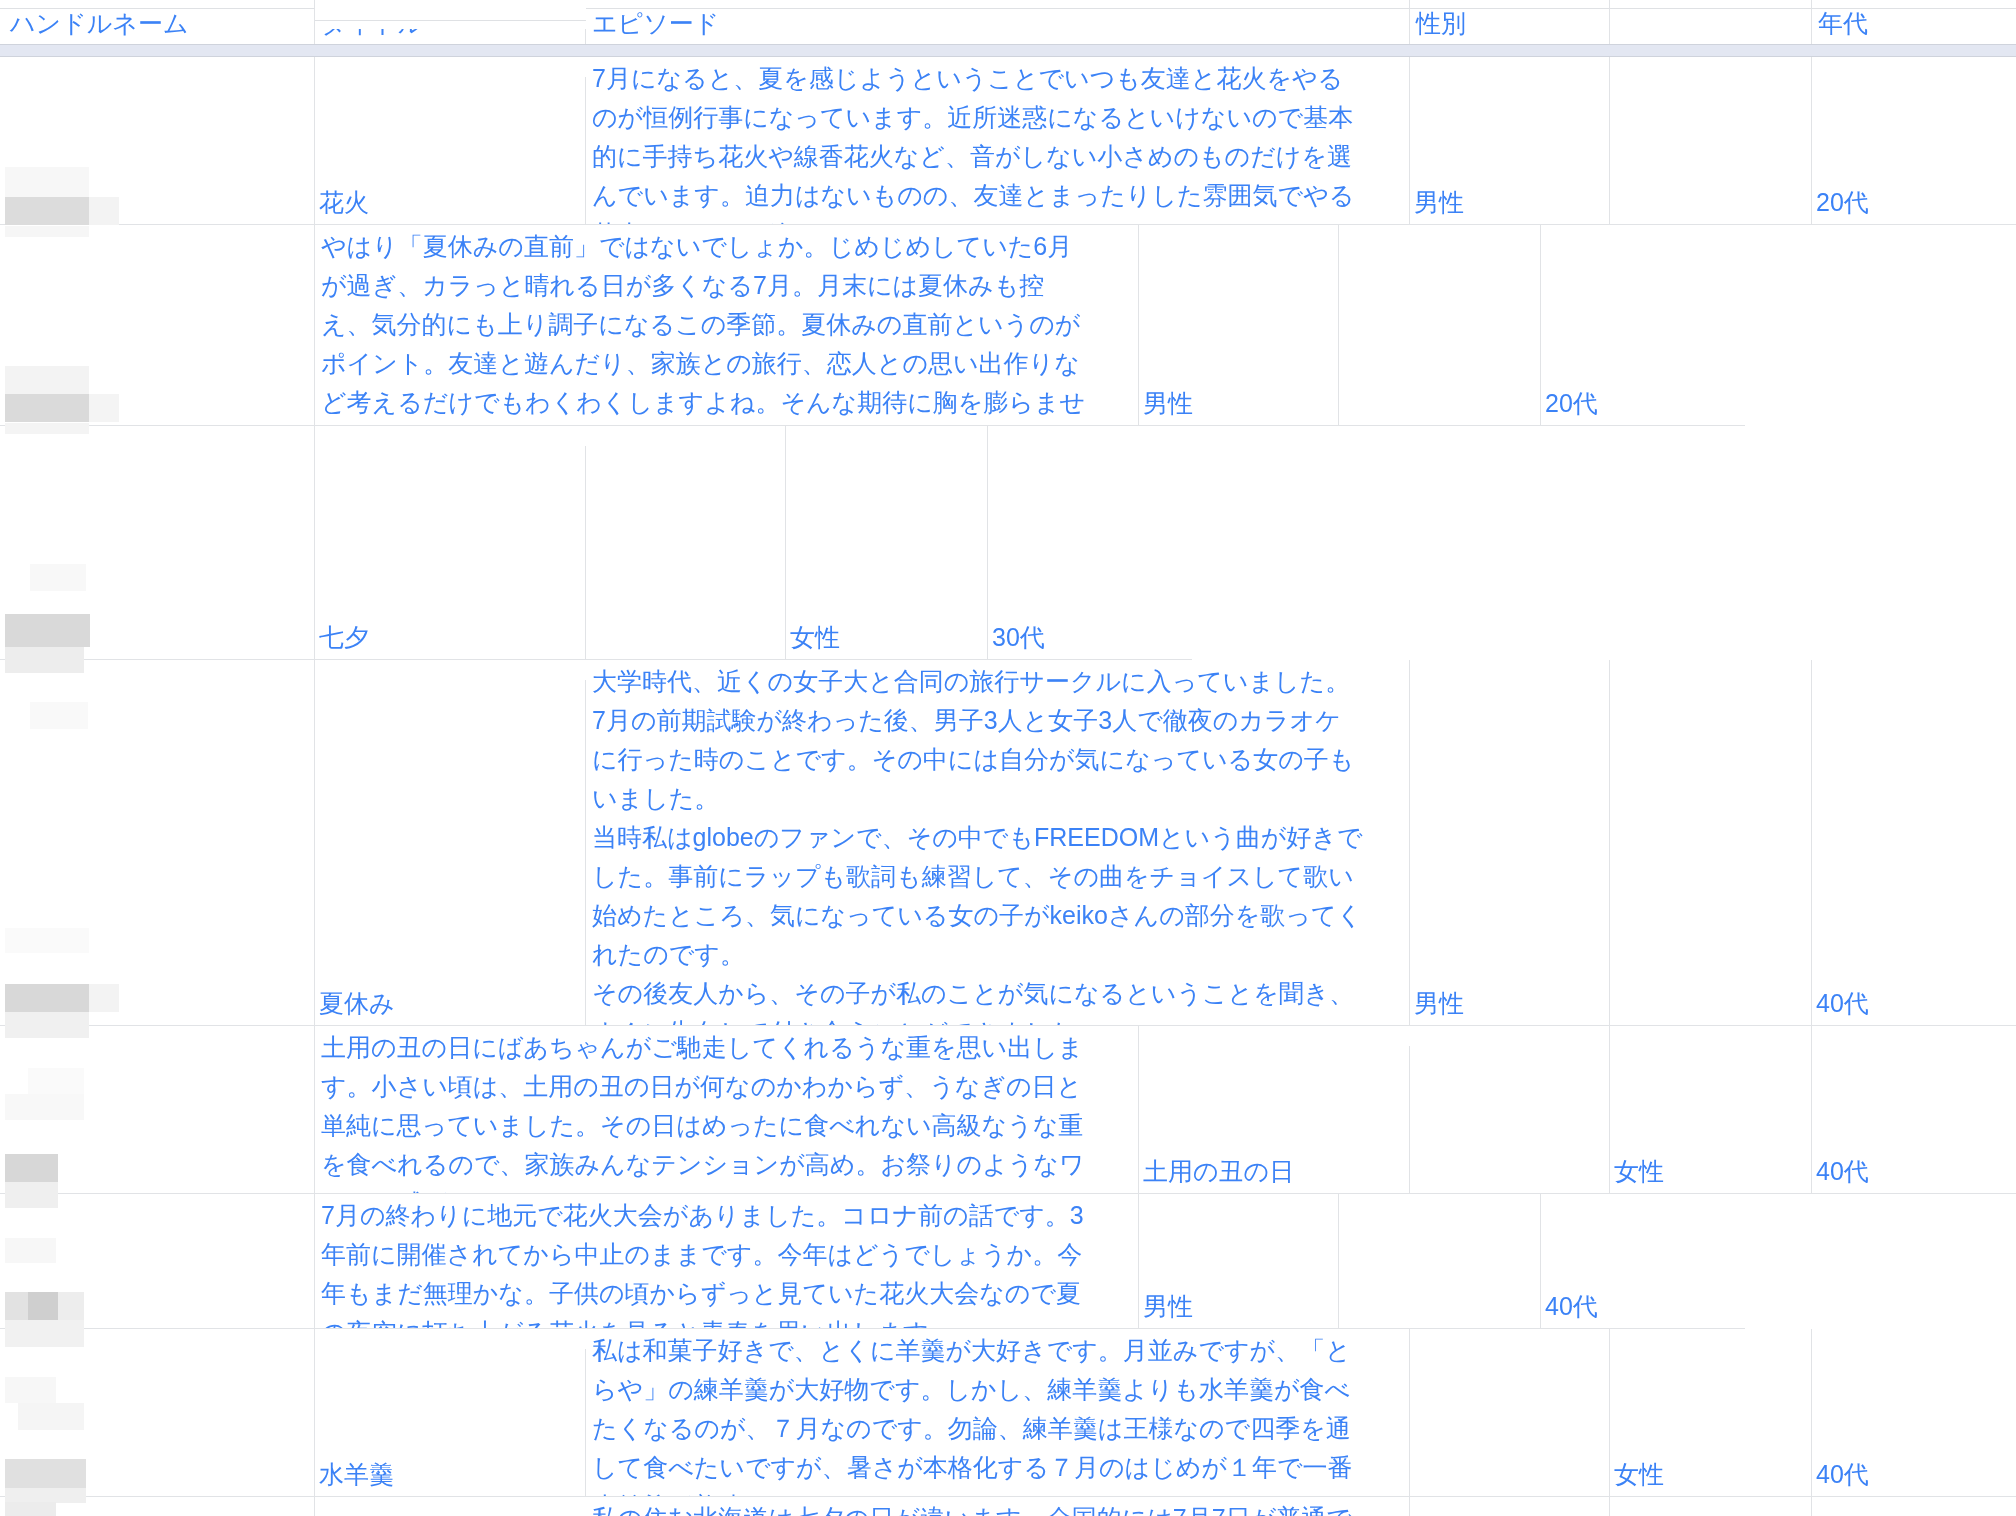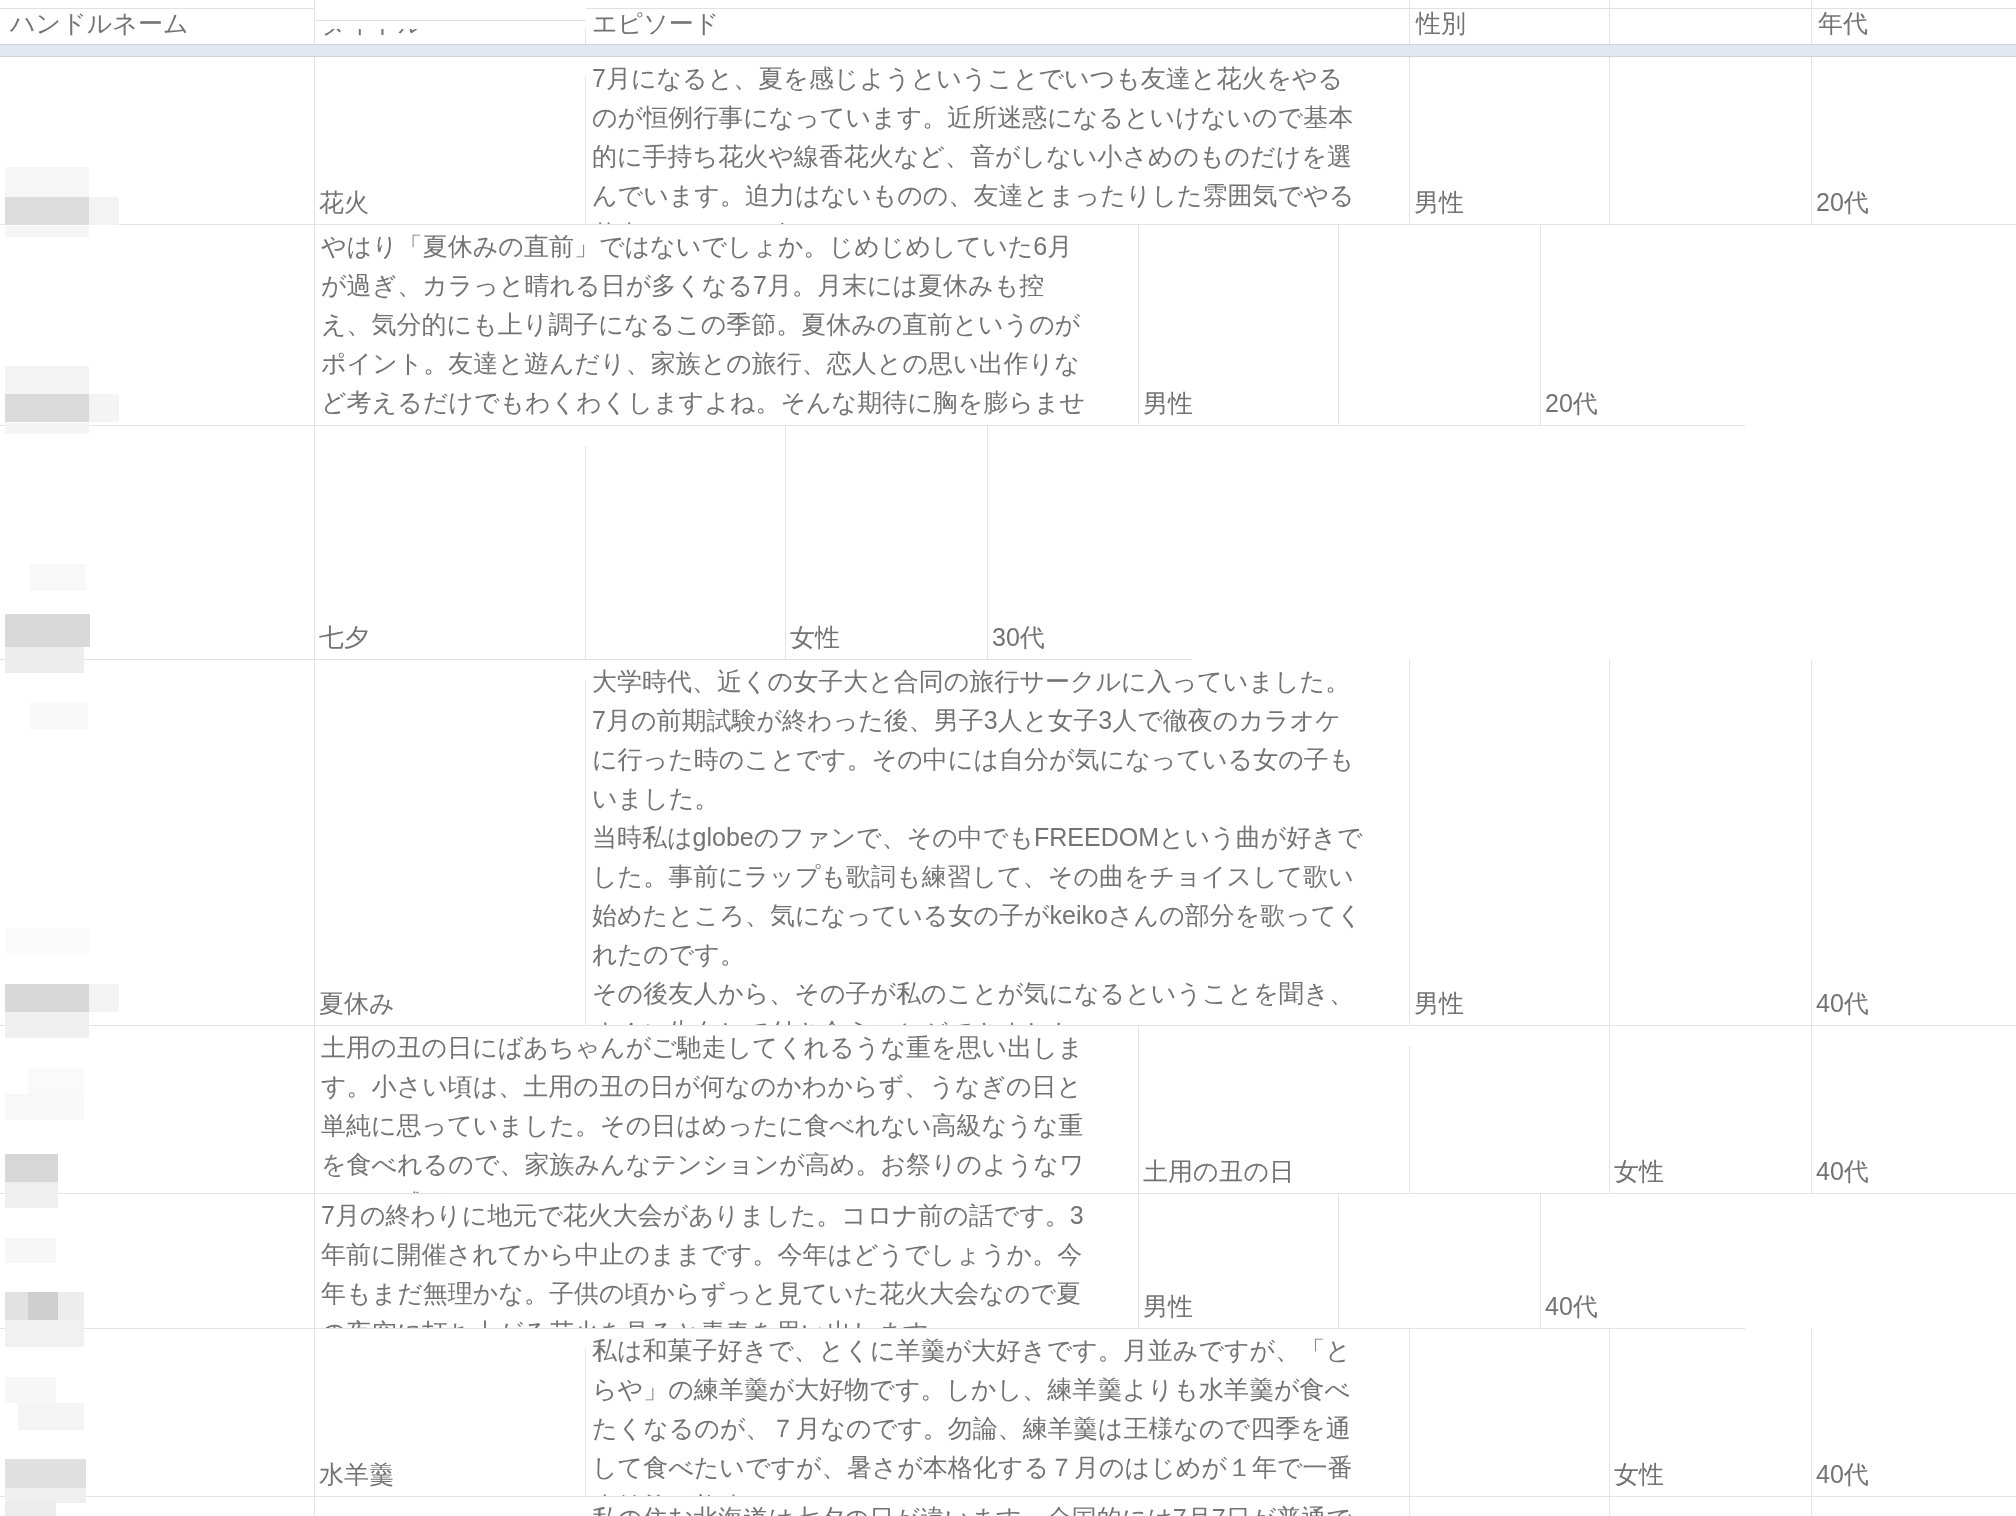--- a/index.html
+++ b/index.html
@@ -2,21 +2,21 @@
 <html><head>
 <meta charset="utf-8">
 <style>
   html,body{margin:0;padding:0;background:#fff;}
   .sheet{
     position:relative;
     width:2016px;height:1516px;
     overflow:hidden;
     background:#fff;
     font-family:"Liberation Sans","DejaVu Sans",sans-serif;
-    color:#737373;
+    color:#3b82f6;
     box-sizing:border-box;
   }
   .grid-row{display:flex;width:2016px;box-sizing:border-box;}
   .cell{
     box-sizing:border-box;
     border-right:1px solid #e1e3e6;
     border-bottom:1px solid #e1e3e6;
     overflow:hidden;
     display:flex;flex-direction:column;justify-content:flex-end;
     font-size:25px;

